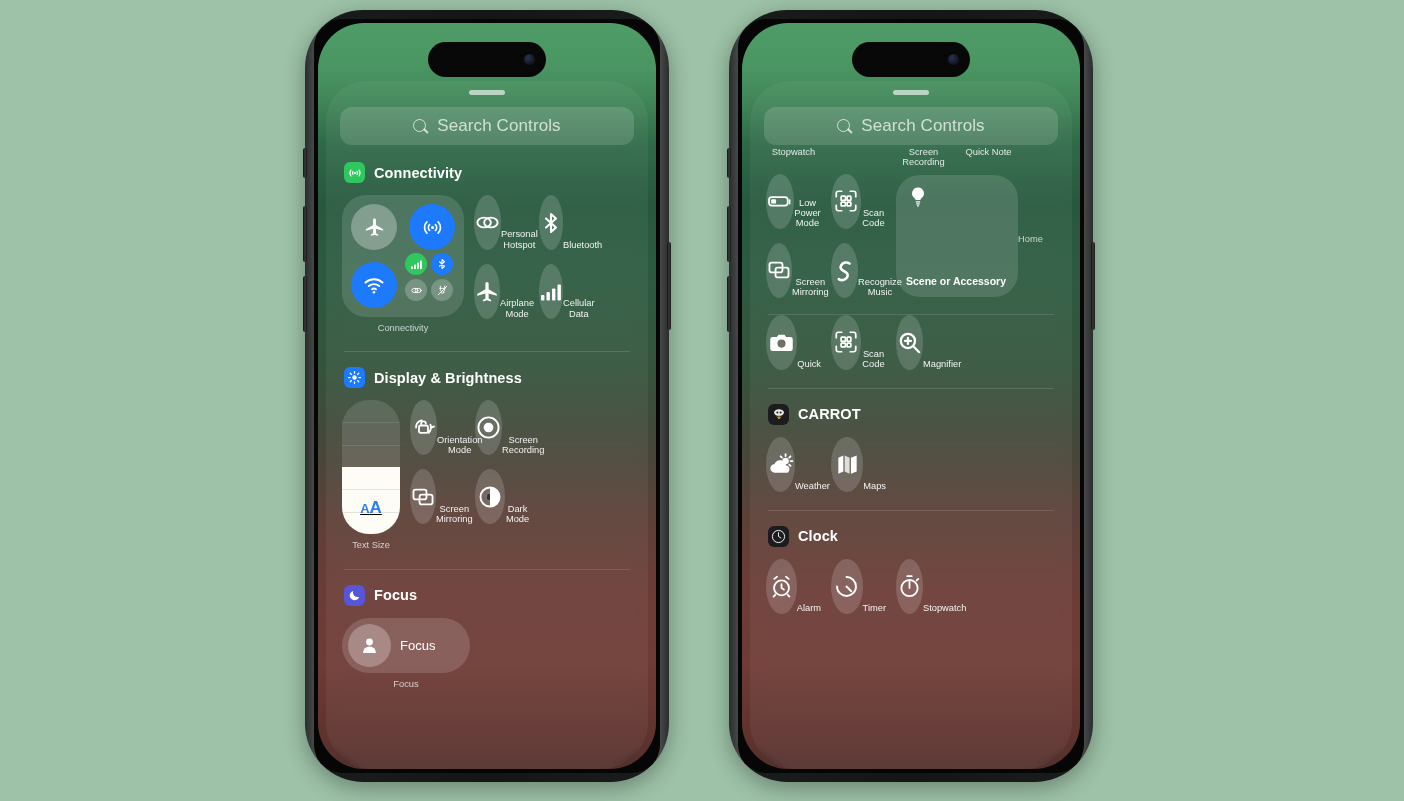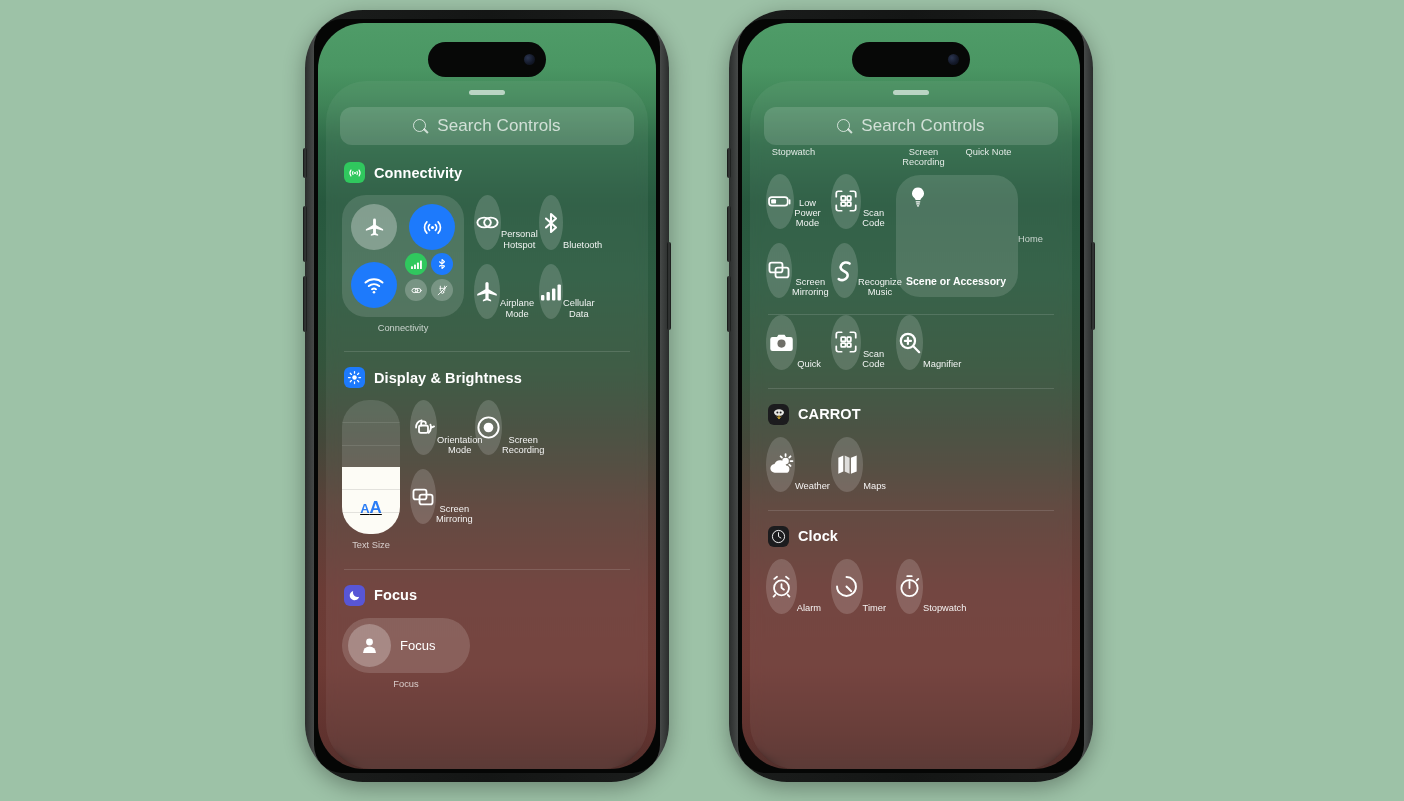--- a/index.html
+++ b/index.html
@@ -369,20 +369,31 @@
             </div>
             <div class="row">
               <div class="tile">
                 <div class="circ">
                   <svg width="26" height="26" viewBox="0 0 24 24" fill="none" stroke="#fff" stroke-width="1.7">
                         <rect x="3.2" y="5.2" width="12" height="9" rx="2"></rect>
                         <rect x="8.8" y="9.8" width="12" height="9" rx="2" fill="none"></rect>
                       </svg>
                 </div>
                 <div class="cap">Screen Mirroring</div>
+              </div>
+              <div class="tile">
+                <div class="circ">
+                  <svg width="26" height="26" viewBox="0 0 24 24">
+                        <circle cx="12" cy="12" r="8.8" fill="none" stroke="#fff" stroke-width="1.7"></circle>
+                        <path d="M12 3.2a8.8 8.8 0 0 1 0 17.6z" fill="#fff"></path>
+                        <circle cx="12" cy="12" r="3.3" fill="#fff"></circle>
+                        <path d="M12 8.7a3.3 3.3 0 0 0 0 6.6z" fill="#333"></path>
+                      </svg>
+                </div>
+                <div class="cap">Dark Mode</div>
               </div>
             </div>
           </div>
         </div>
 
         <div style="height:18px"></div>
         <div class="divider"></div>
 
         <div class="sec-head">
           <span class="sec-ico" style="background:#5856d6">

